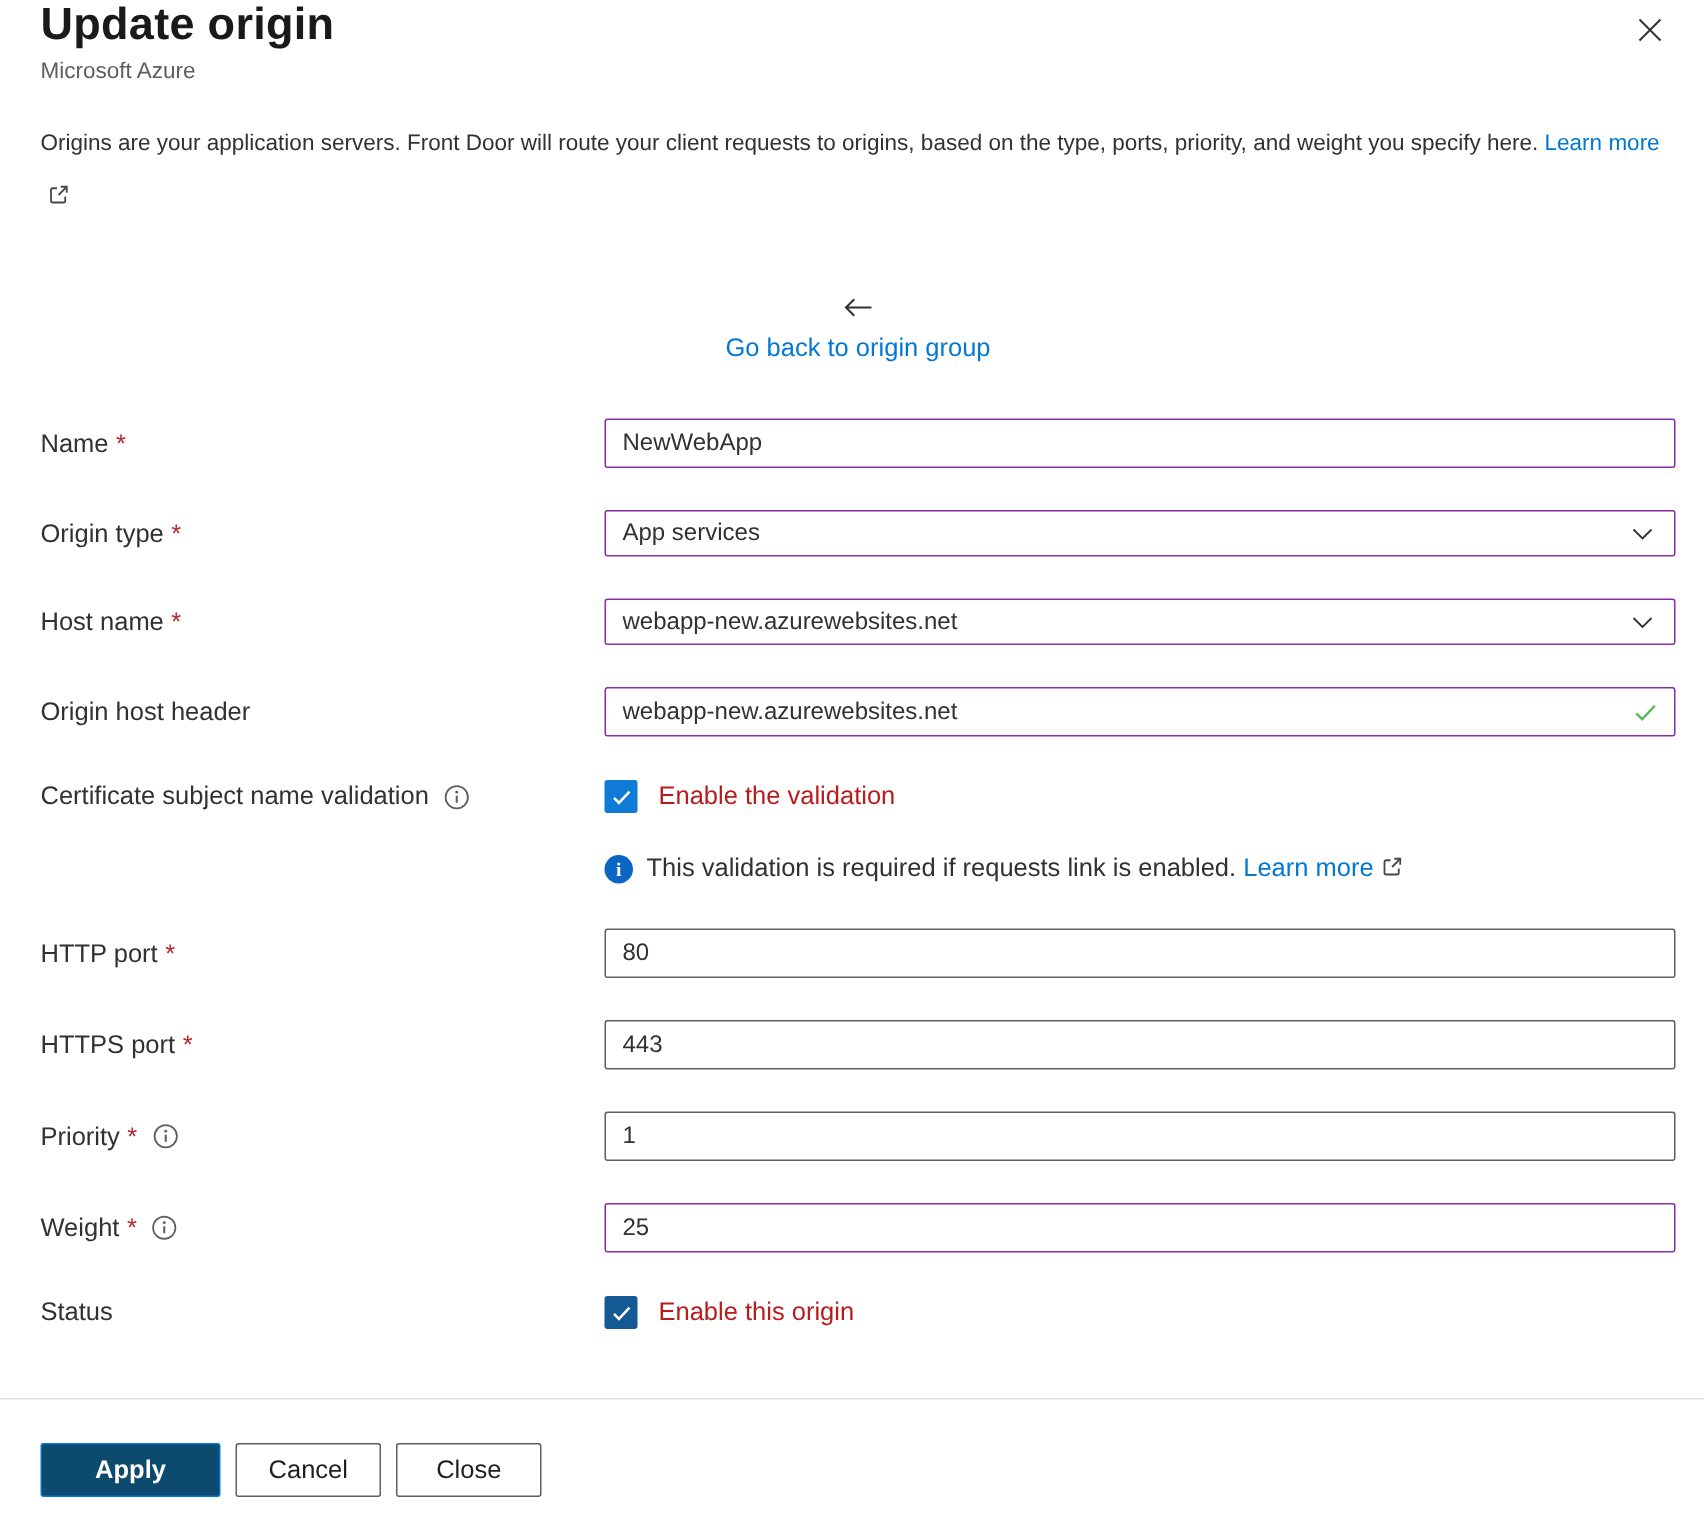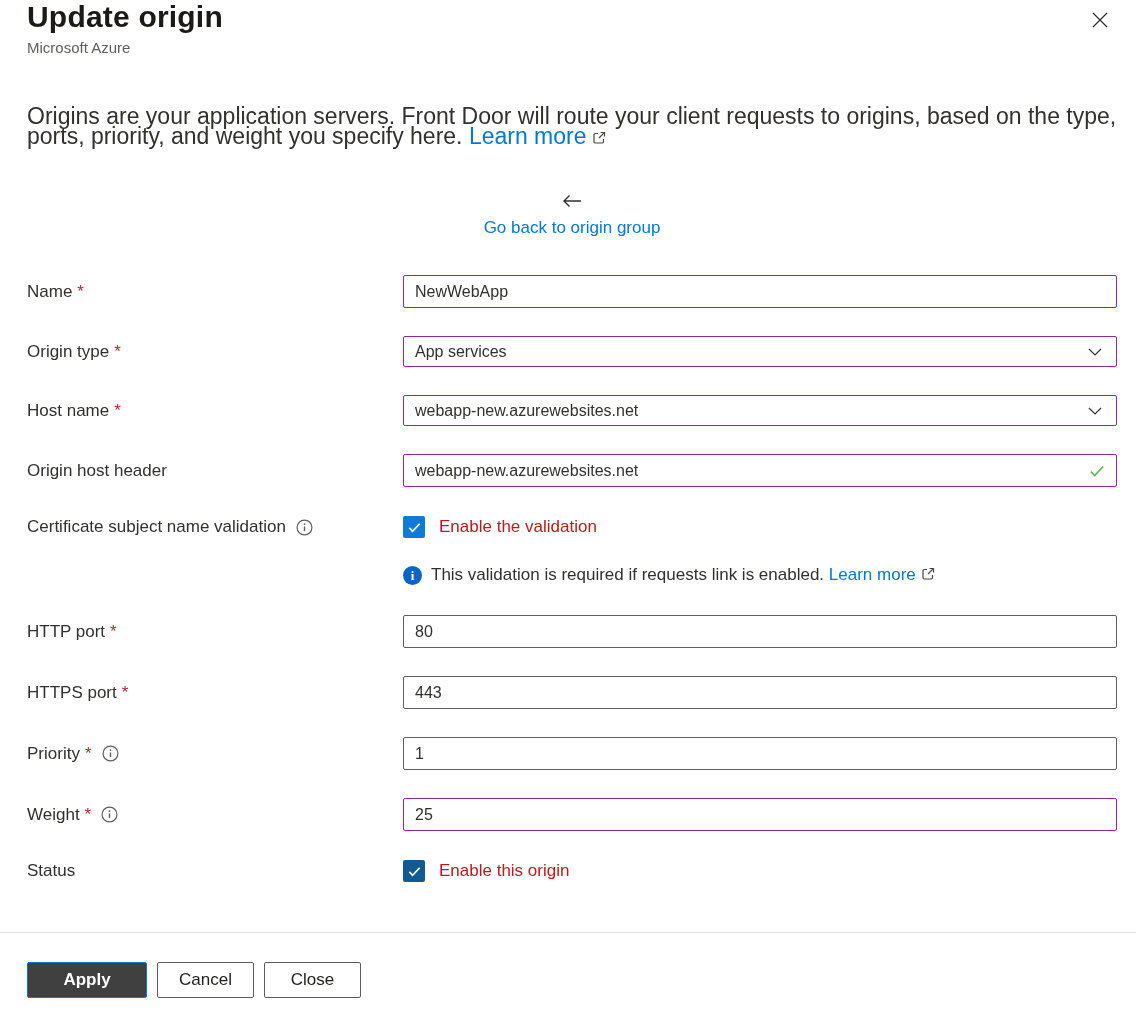--- a/index.html
+++ b/index.html
@@ -15,21 +15,21 @@
   .hdr { position: relative; padding-top: 0; }
   .hdr h1 { font-size: 30px; font-weight: 700; color: #1b1a19; letter-spacing: 0.2px; }
   .hdr .subtitle { font-size: 15px; color: #605e5c; margin-top: 5px; }
   .close-btn {
     position: absolute; top: 6px; right: 2px;
     width: 30px; height: 30px; border: none; background: transparent; cursor: pointer;
     display: flex; align-items: center; justify-content: center;
   }
 
   
-  .intro { margin-top: 50px; font-size: 23px; line-height: 20px; color: #323130; max-width: 1092px; }
+  .intro { margin-top: 22px; font-size: 15px; line-height: 36px; color: #323130; max-width: 1092px; }
   a.link { color: #0078d4; text-decoration: none; cursor: pointer; }
   .ext-icon { display: inline-block; vertical-align: -2px; margin-left: 4px; }
 
   
   .back-row { margin-top: 46px; display: flex; align-items: center; gap: 10px; font-size: 17px; flex-direction: column; }
   .back-arrow { display: inline-flex; }
 
   
   .form { margin-top: 37px; }
   .row { display: flex; align-items: center; min-height: 31px; margin-bottom: 28px; }
@@ -79,21 +79,21 @@
   
   .footer {
     position: absolute; left: 0; right: 0; top: 932px; height: 88px;
     border-top: 1px solid #e1e0de; background: #fff; padding: 29px 0 0 27px;
   }
   .btns { display: flex; gap: 10px; }
   .btn {
     height: 36px; border-radius: 2px; font-size: 17px; cursor: pointer;
     font-family: "Liberation Sans", sans-serif; display: flex; align-items: center; justify-content: center;
   }
-  .btn-primary { width: 120px; background: #404040; border: 1px solid #0078d4; color: #fff; font-weight: 700; }
+  .btn-primary { width: 120px; background: #0c4a6e; border: 1px solid #0078d4; color: #fff; font-weight: 700; }
   .btn-secondary { width: 97px; background: #fff; border: 1px solid #605e5c; color: #201f1e; }
 </style>
 </head>
 <body>
 
 <div class="container">
 
   <div class="hdr">
     <h1>Update origin</h1>
     <div class="subtitle">Microsoft Azure</div>

